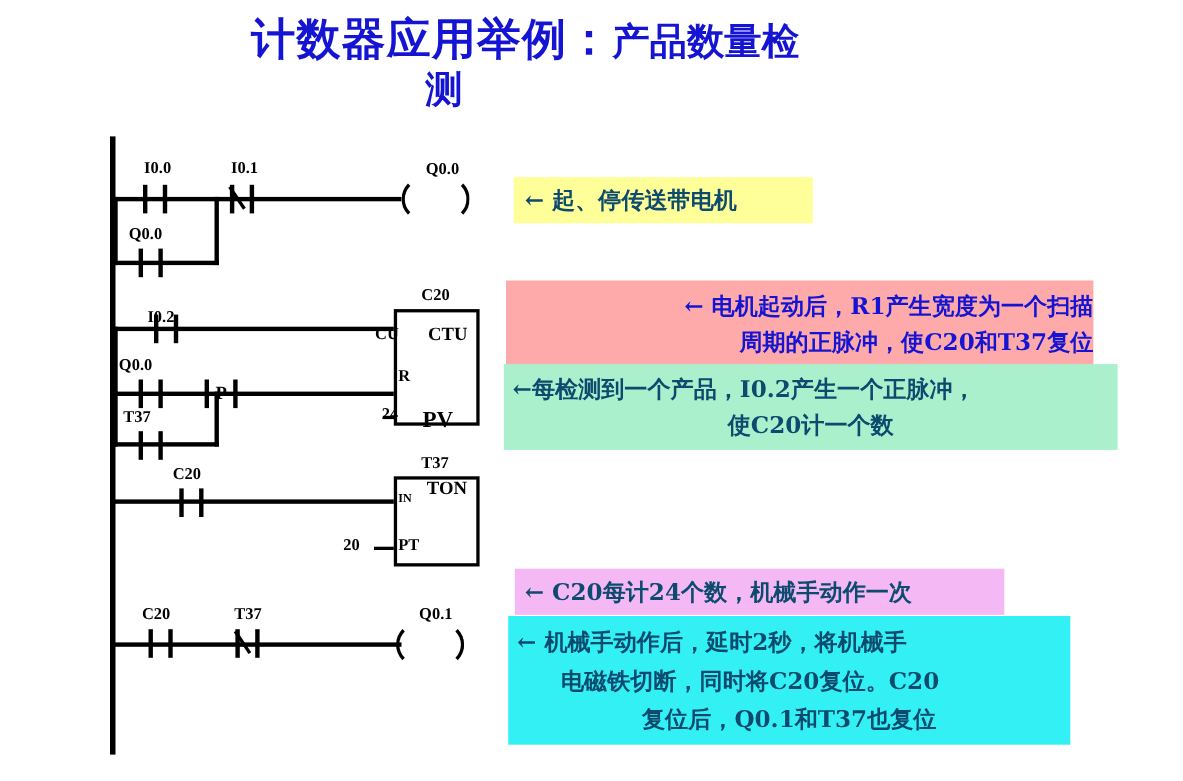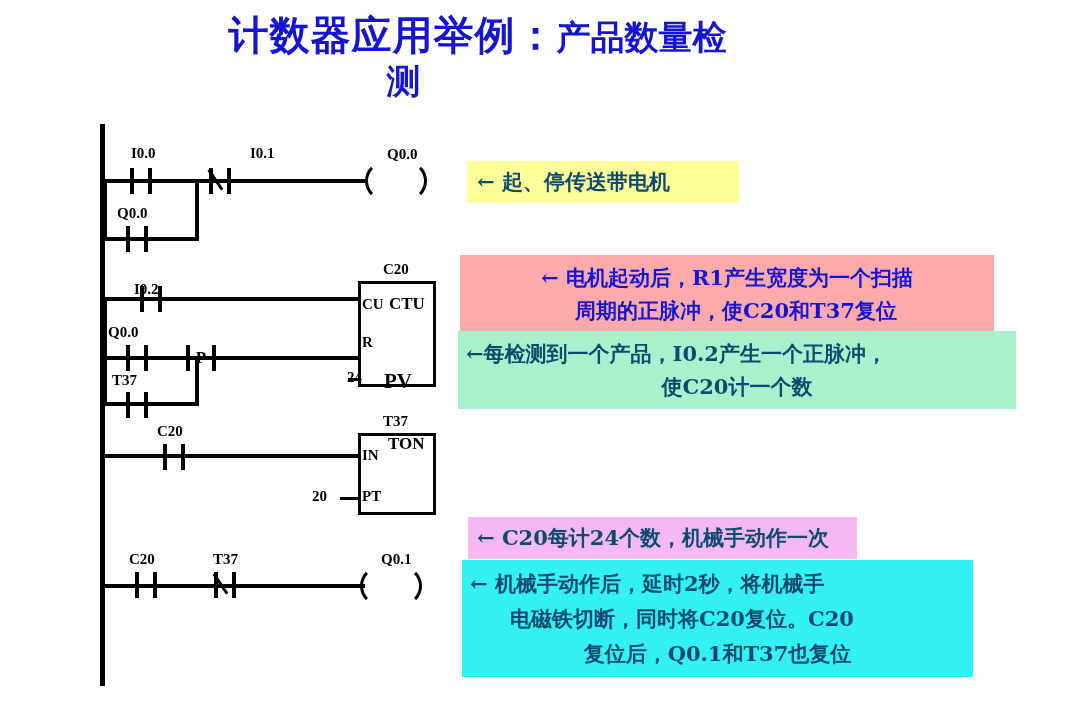--- a/index.html
+++ b/index.html
@@ -199,21 +199,21 @@
   </div>
 
   <div class="rail" style="left:100px; top:124px; width:5px; height:562px;"></div>
 
   <div class="wire" style="left:103px; top:179px; width:262px; height:4px;"></div>
   <div class="lbl" style="left:131px; top:145px;">I0.0</div>
   <div class="contact" style="left:130px; top:168px;">
     <div class="bar l"></div>
       <div class="bar r"></div>
   </div>
-  <div class="lbl" style="left:210px; top:145px;margin-left:40px;">I0.1</div>
+  <div class="lbl" style="left:210px; top:145px;">I0.1</div>
   <div class="contact" style="left:209px; top:168px;">
     <div class="bar l"></div>
       <div class="bar r"></div>
       <div class="slash"></div>
   </div>
   <div class="coil-label" style="left:387px; top:146px;">Q0.0</div>
   <div class="coil" style="left:365px; top:161px;">
     <div class="half l"></div>
       <div class="half r"></div>
   </div>
@@ -251,37 +251,37 @@
   <div class="wire" style="left:103px; top:402px; width:96px; height:4px;"></div>
   <div class="wire" style="left:195px; top:356px; width:4px; height:50px;"></div>
   <div class="lbl" style="left:112px; top:372px;">T37</div>
   <div class="contact" style="left:126px; top:392px;">
     <div class="bar l"></div>
       <div class="bar r"></div>
   </div>
 
   <div class="fblock" style="left:358px; top:281px; width:78px; height:106px;"></div>
   <div class="fb-txt" style="left:383px; top:261px; font-size:15px;">C20</div>
-  <div class="fb-txt" style="left:362px; top:296px; font-size:15px;">CU</div>
+  <div class="fb-txt" style="left:341px; top:296px; font-size:15px;">CU</div>
   <div class="fb-txt" style="left:389px; top:294px; font-size:17px;">CTU</div>
   <div class="fb-txt" style="left:362px; top:334px; font-size:15px;">R</div>
   <div class="fb-txt" style="left:384px; top:369px; font-size:21px;">PV</div>
   <div class="fb-txt" style="left:347px; top:369px; font-size:15px;">24</div>
   <div class="wire" style="left:348px; top:378px; width:12px; height:3px;"></div>
 
   <div class="wire" style="left:103px; top:454px; width:257px; height:4px;"></div>
   <div class="lbl" style="left:157px; top:423px;">C20</div>
   <div class="contact" style="left:163px; top:444px;">
     <div class="bar l"></div>
       <div class="bar r"></div>
   </div>
 
   <div class="fblock" style="left:358px; top:433px; width:78px; height:82px;"></div>
   <div class="fb-txt" style="left:383px; top:413px; font-size:15px;">T37</div>
-  <div class="fb-txt" style="left:362px; top:447px; font-size:15px;">IN</div>
+  <div class="fb-txt" style="left:362px; top:447px; font-size:11px;">IN</div>
   <div class="fb-txt" style="left:388px; top:434px; font-size:17px;">TON</div>
   <div class="fb-txt" style="left:362px; top:488px; font-size:15px;">PT</div>
   <div class="fb-txt" style="left:312px; top:488px; font-size:15px;">20</div>
   <div class="wire" style="left:340px; top:497px; width:18px; height:3px;"></div>
 
   <div class="wire" style="left:103px; top:584px; width:262px; height:4px;"></div>
   <div class="lbl" style="left:129px; top:551px;">C20</div>
   <div class="contact" style="left:135px; top:572px;">
     <div class="bar l"></div>
       <div class="bar r"></div>
@@ -295,31 +295,31 @@
   <div class="coil-label" style="left:381px; top:551px;">Q0.1</div>
   <div class="coil" style="left:360px; top:566px;">
     <div class="half l"></div>
       <div class="half r"></div>
   </div>
 
   <div class="note yellow" style="left:467px; top:161px; width:272px; padding:7px 10px; font-size:21px; line-height:28px;">
     <span>← 起、停传送带电机</span>
   </div>
 
-  <div class="note pink" style="left:460px; top:255px; width:534px; padding:6px 0; font-size:21px; line-height:33px; text-align:center;">
+  <div class="note pink" style="left:460px; top:255px; width:534px; padding:6px 0; font-size:21px; line-height:33px; text-align:right;">
     <span>← 电机起动后，R1产生宽度为一个扫描</span>
     <span style="text-indent:18px;">周期的正脉冲，使C20和T37复位</span>
   </div>
 
   <div class="note green" style="left:458px; top:331px; width:558px; padding:6px 8px; font-size:21px; line-height:33px; text-align:left;">
     <span>←每检测到一个产品，I0.2产生一个正脉冲，</span>
     <span style="text-align:center;">使C20计一个数</span>
   </div>
 
-  <div class="note violet" style="left:468px; top:517px; width:389px; padding:6px 9px; font-size:21px; line-height:30px;">
+  <div class="note violet" style="left:468px; top:517px; width:445px; padding:6px 9px; font-size:21px; line-height:30px;">
     <span>← C20每计24个数，机械手动作一次</span>
   </div>
 
   <div class="note cyan" style="left:462px; top:560px; width:511px; padding:6px 8px; font-size:21px; line-height:35px; text-align:left;">
     <span>← 机械手动作后，延时2秒，将机械手</span>
     <span style="text-indent:40px;">电磁铁切断，同时将C20复位。C20</span>
     <span style="text-align:center;">复位后，Q0.1和T37也复位</span>
   </div>
 
 </div>

